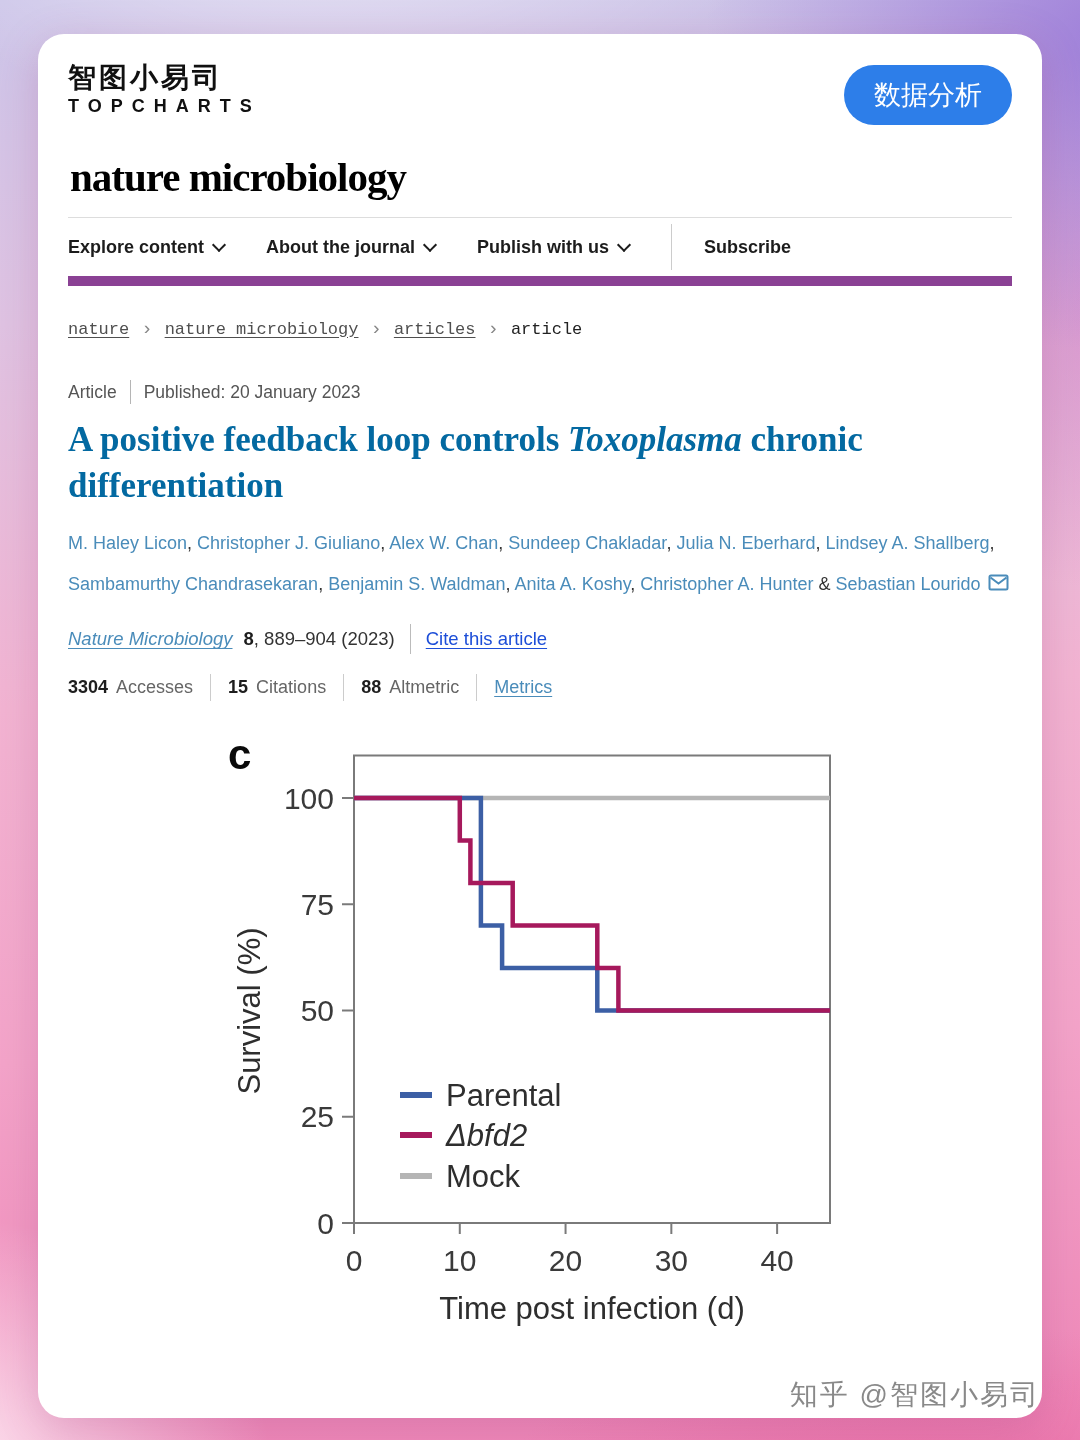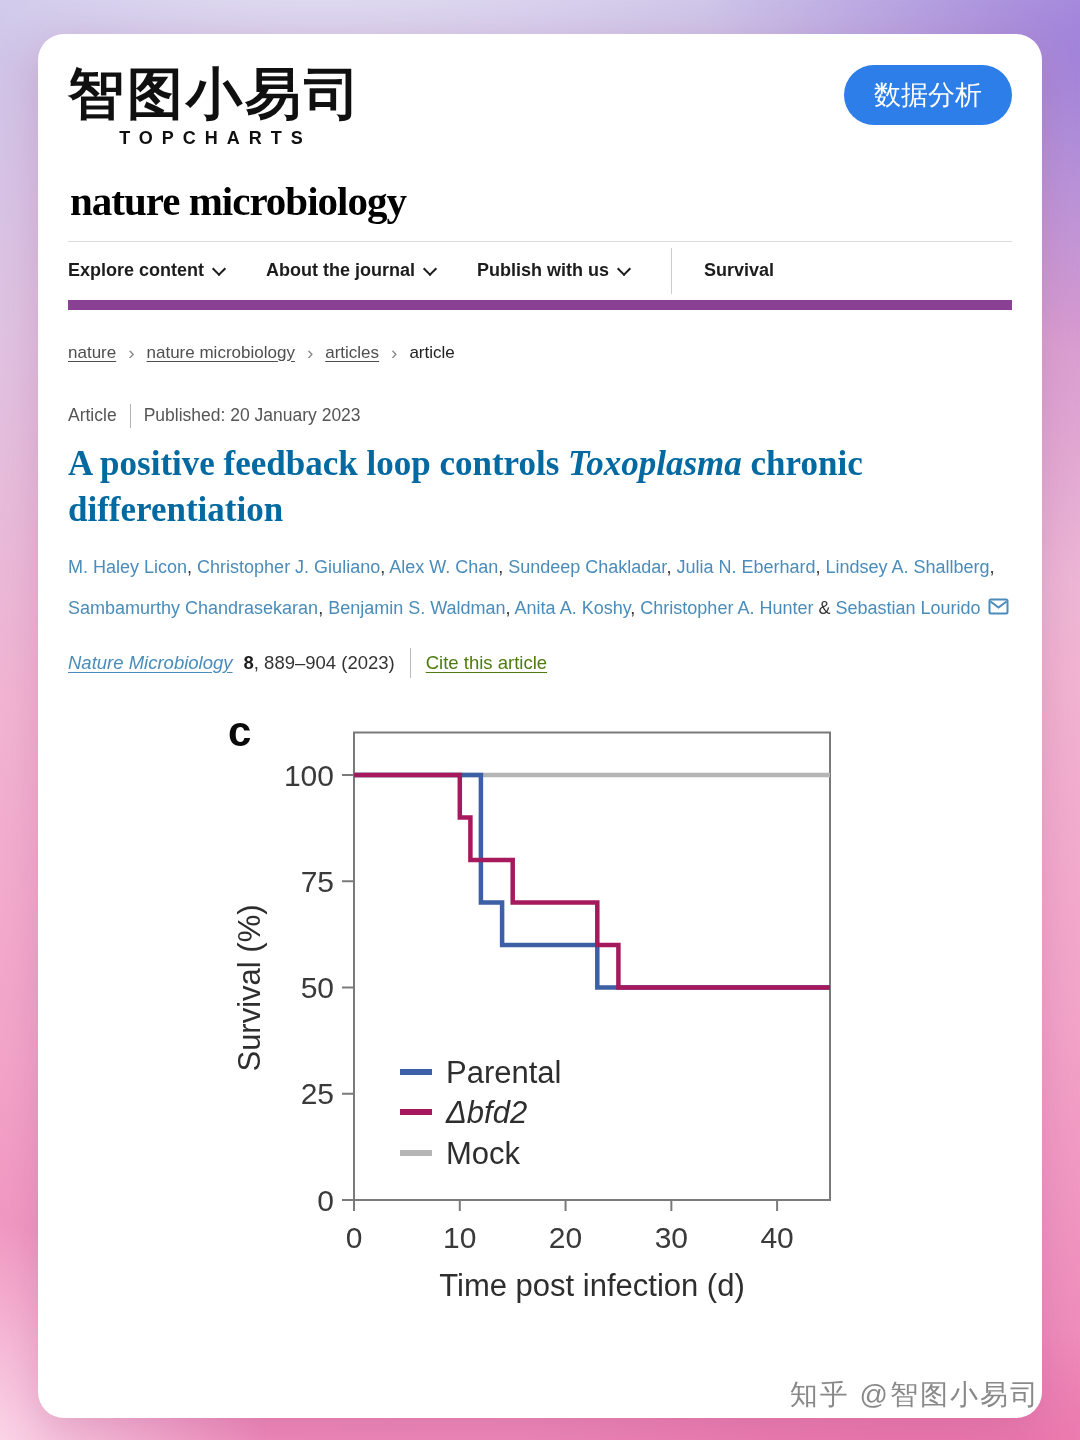--- a/index.html
+++ b/index.html
@@ -11,54 +11,54 @@
       radial-gradient(420px 420px at 103% 22%, rgba(205,90,180,0.40), rgba(205,90,180,0) 65%),
       radial-gradient(820px 520px at 30% -12%, rgba(255,255,255,0.75), rgba(255,255,255,0) 60%),
       radial-gradient(560px 420px at -6% 102%, rgba(255,244,250,0.9), rgba(255,244,250,0) 60%),
       radial-gradient(700px 300px at 85% 104%, rgba(228,84,148,0.45), rgba(228,84,148,0) 60%),
       linear-gradient(178deg,#ccc5e9 0%, #dfc3e2 22%, #f2b4d2 48%, #f3a4c9 72%, #ee86b7 100%);
   }
   .card{position:absolute;left:38px;top:34px;width:1004px;height:1384px;background:#ffffff;
     border-radius:26px;box-shadow:0 10px 40px rgba(160,70,130,0.25);
     padding:28px 30px;box-sizing:border-box;overflow:hidden;}
   .top-row{display:flex;justify-content:space-between;align-items:flex-start;}
-  .logo-cn{font-family:"DejaVu Serif",serif;font-weight:700;font-size:56px;line-height:1.12;letter-spacing:3px;color:#101010;}
+  .logo-cn{font-family:"DejaVu Serif",serif;font-weight:700;font-size:28px;line-height:1.12;letter-spacing:3px;color:#101010;}
   .logo-en{font-weight:700;font-size:18px;letter-spacing:9px;color:#101010;margin-top:3px;text-align:center;}
   .analyze-btn{background:#2d7ee9;color:#fff;border:none;border-radius:999px;font-size:27px;
     padding:12px 30px;margin-top:3px;font-family:inherit;cursor:pointer;}
   .masthead{font-family:"Liberation Serif",serif;font-size:41px;font-weight:700;letter-spacing:-1px;
     margin:28px 0 0 2px;color:#000;}
   .rule{border-top:1px solid #ddd;margin-top:16px;}
   .nav{display:flex;align-items:center;height:58px;}
   .nav-item{font-weight:700;font-size:18px;color:#1c1c1c;text-decoration:none;margin-right:42px;
     display:inline-flex;align-items:center;cursor:pointer;}
   .chev{width:8px;height:8px;border-right:2.5px solid #1c1c1c;border-bottom:2.5px solid #1c1c1c;
     transform:rotate(45deg);display:inline-block;margin-left:10px;position:relative;top:-2px;}
   .nav-divider{width:1px;background:#ccc;height:46px;margin:0 32px 0 0;}
   .subscribe{font-weight:700;font-size:18px;color:#1c1c1c;text-decoration:none;cursor:pointer;}
   .purple-bar{height:10px;background:#8a4194;}
-  .breadcrumb{margin-top:32px;font-size:17px;display:flex;align-items:center;}
+  .breadcrumb{margin-top:32px;font-size:17px;display:flex;align-items:center;font-family:Liberation Mono, monospace;}
   .crumb-link{color:#4f4f4f;text-decoration:underline;text-underline-offset:3px;cursor:pointer;}
   .crumb-current{color:#222;}
   .crumb-sep{color:#888;margin:0 12px;font-size:19px;}
   .article-meta{margin-top:40px;font-size:17.5px;color:#555;display:flex;align-items:center;}
   .vdiv{width:1px;height:24px;background:#b5b5b5;margin:0 13px;display:inline-block;}
   .title{font-family:"Liberation Serif",serif;font-size:35px;line-height:1.32;font-weight:700;
     color:#0369a1;margin:13px 0 0 0;max-width:960px;}
   .title em{font-style:italic;}
   .authors{margin-top:14px;font-size:18px;line-height:2.25;color:#333;max-width:950px;}
   .author-link{color:#4a8cba;text-underline-offset:3px;cursor:pointer;}
   .email-link{margin-left:7px;cursor:pointer;}
   .email-link svg{vertical-align:-1px;}
   .citation{margin-top:20px;font-size:18.5px;color:#333;display:flex;align-items:center;}
   .j-link{color:#4a8cba;font-style:italic;text-decoration:underline;text-underline-offset:3px;
     margin-right:11px;cursor:pointer;}
   .vol{font-weight:700;color:#1d1d1d;}
   .vdiv2{width:1px;height:30px;background:#bbb;margin:0 15px;}
-  .cite-link{color:#4d7c0f;text-decoration:underline;text-underline-offset:3px;cursor:pointer;}
+  .cite-link{color:#1d4ed8;text-decoration:underline;text-underline-offset:3px;cursor:pointer;}
   .metrics{margin-top:20px;font-size:18px;display:flex;align-items:center;color:#666;}
   .m-num{font-weight:700;color:#1d1d1d;margin-right:8px;}
   .m-div{width:1px;height:27px;background:#ccc;margin:0 17px;}
   .metrics-link{color:#4a8cba;text-decoration:underline;text-underline-offset:3px;cursor:pointer;}
   .chart-wrap{margin:22px 0 0 152px;width:662px;}
   svg text{font-family:"Liberation Sans",sans-serif;}
   .watermark{position:absolute;right:40px;top:1376px;font-size:28px;letter-spacing:2px;z-index:5;
     color:rgba(116,116,116,0.85);
     text-shadow:-1px -1px 0 rgba(255,255,255,0.9),1px -1px 0 rgba(255,255,255,0.9),
                 -1px 1px 0 rgba(255,255,255,0.9),1px 1px 0 rgba(255,255,255,0.9);}
@@ -78,21 +78,21 @@
 
   <h1 class="masthead">nature microbiology</h1>
 
   <div class="rule"></div>
 
   <nav class="nav" id="nav">
       <a class="nav-item">Explore content<span class="chev"></span></a>
       <a class="nav-item">About the journal<span class="chev"></span></a>
       <a class="nav-item">Publish with us<span class="chev"></span></a>
       <span class="nav-divider"></span>
-      <a class="subscribe">Survival</a>
+      <a class="subscribe">Subscribe</a>
     </nav>
 
   <div class="purple-bar"></div>
 
   <nav class="breadcrumb" id="breadcrumb">
       <a class="crumb-link">nature</a>
       <span class="crumb-sep">›</span>
       <a class="crumb-link">nature microbiology</a>
       <span class="crumb-sep">›</span>
       <a class="crumb-link">articles</a>
@@ -114,20 +114,32 @@
         </svg></a></div>
 
   <div class="citation">
     <a class="j-link">Nature Microbiology</a>
     <span class="vol">8</span>
     <span>, 889–904 (2023)</span>
     <span class="vdiv2"></span>
     <a class="cite-link">Cite this article</a>
   </div>
 
+  <div class="metrics" id="metrics">
+      <span class="m-num">3304</span>
+      <span class="m-lab">Accesses</span>
+      <span class="m-div"></span>
+      <span class="m-num">15</span>
+      <span class="m-lab">Citations</span>
+      <span class="m-div"></span>
+      <span class="m-num">88</span>
+      <span class="m-lab">Altmetric</span>
+      <span class="m-div"></span>
+      <a class="metrics-link">Metrics</a>
+    </div>
 
   <div class="chart-wrap">
     <svg id="chart-svg" width="662" height="622" viewBox="0 0 662 622">
         <rect x="134" y="32.5" width="476" height="467.5" fill="#ffffff" stroke="#7a7a7a" stroke-width="2"></rect>
         <polyline points="134.0,75.0 610.0,75.0" fill="none" stroke="#b5b5b5" stroke-width="4.5" stroke-linejoin="miter"></polyline>
         <polyline points="134.0,75.0 260.9,75.0 260.9,202.5 282.1,202.5 282.1,245.0 377.3,245.0 377.3,287.5 610.0,287.5" fill="none" stroke="#3c5fa5" stroke-width="4.5" stroke-linejoin="miter"></polyline>
         <polyline points="134.0,75.0 239.8,75.0 239.8,117.5 250.4,117.5 250.4,160.0 292.7,160.0 292.7,202.5 377.3,202.5 377.3,245.0 398.4,245.0 398.4,287.5 610.0,287.5" fill="none" stroke="#a6195c" stroke-width="4.5" stroke-linejoin="miter"></polyline>
         <line x1="134" y1="500" x2="134" y2="511" stroke="#7a7a7a" stroke-width="2"></line>
         <text x="134" y="548" text-anchor="middle" font-size="30" fill="#3a3a3a">0</text>
         <line x1="239.77777777777777" y1="500" x2="239.77777777777777" y2="511" stroke="#7a7a7a" stroke-width="2"></line>

